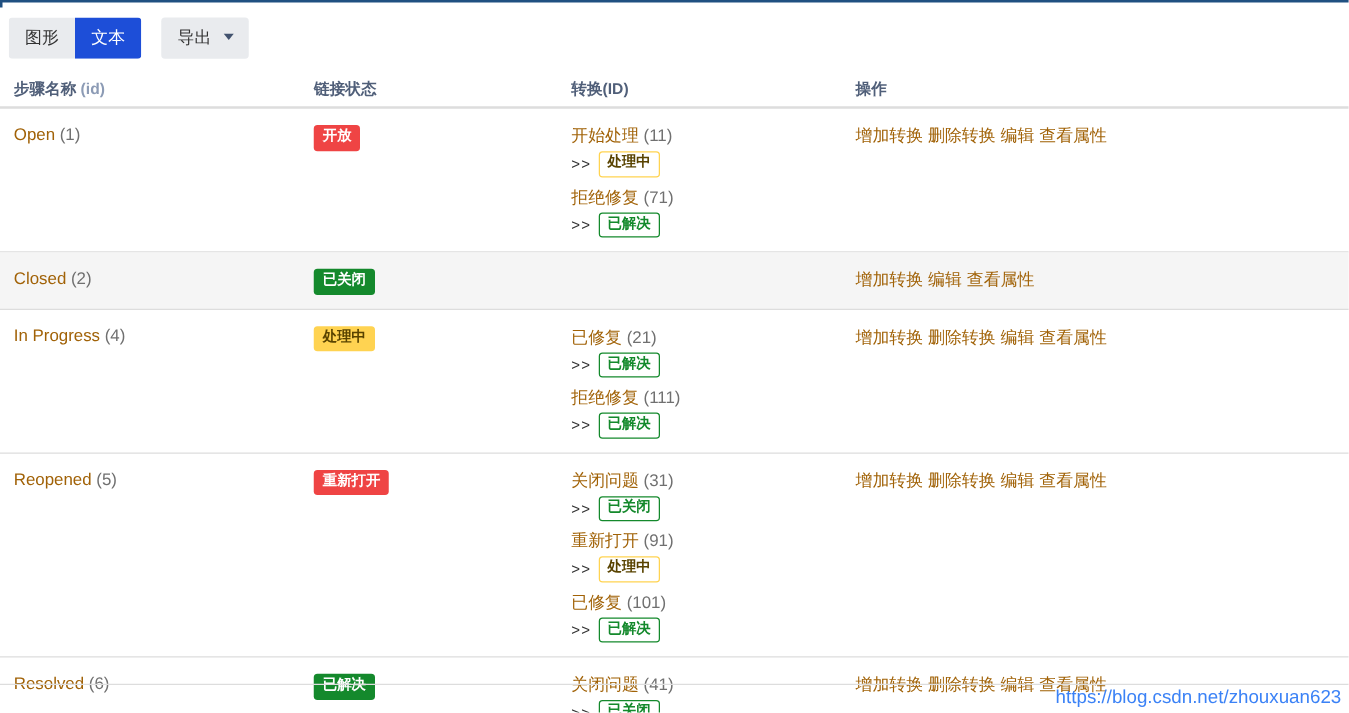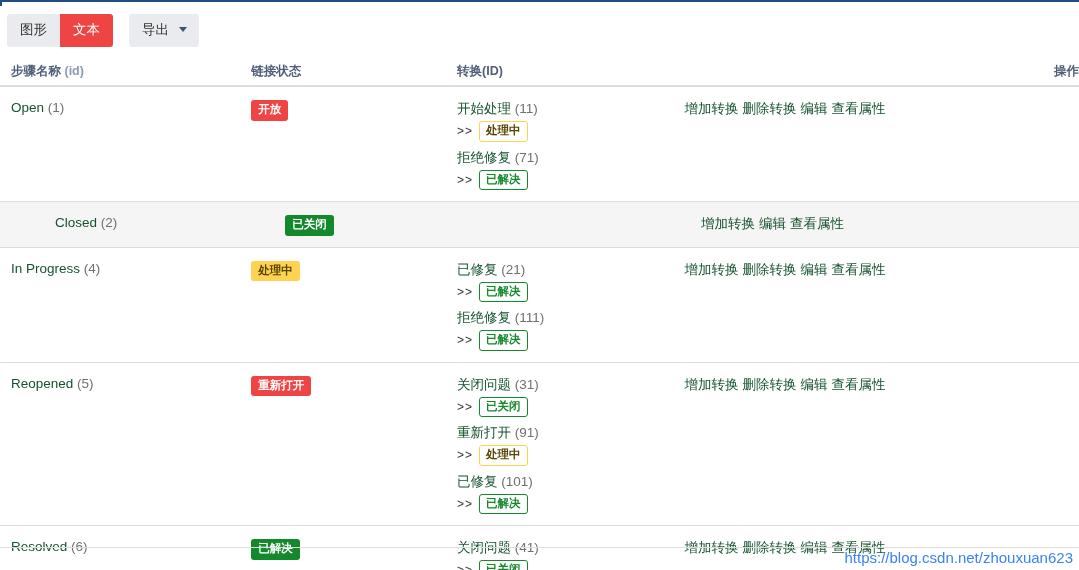--- a/index.html
+++ b/index.html
@@ -55,21 +55,21 @@
     line-height: 1;
     padding: 9px 13px 10px 13px;
     background: #e9ebee;
     color: #333333;
     border: none;
     cursor: pointer;
     white-space: nowrap;
     box-sizing: border-box;
   }
   .btn.active {
-    background: #ef4444;
+    background: #1d4ed8;
     color: #ffffff;
   }
   .btn-export {
     margin-left: 16px;
     border-radius: 3px;
     display: flex;
     align-items: center;
     gap: 10px;
     padding: 9px 12px 10px 13px;
   }
@@ -92,41 +92,41 @@
   .row {
     display: flex;
     border-bottom: 1px solid #dddddd;
     box-sizing: border-box;
   }
   .head-row {
     border-bottom: 2px solid #dddddd;
     height: 29px;
     align-items: center;
   }
-  .row.shaded { background: #f5f5f5; padding-left: 44px; }
+  .row.shaded { background: #f5f5f5; }
 
   .col-name   { width: 254px; padding-left: 11px; box-sizing: border-box; }
   .col-status { width: 196px; box-sizing: border-box; }
   .col-trans  { width: 230px; box-sizing: border-box; margin-left: 12px; }
-  .col-ops    { width: 399px; box-sizing: border-box; text-align: right; }
+  .col-ops    { width: 399px; box-sizing: border-box; }
 
   .head-row .th {
     color: #505f79;
     font-size: 12.5px;
     font-weight: bold;
   }
   .head-row .th .muted {
     color: #8c9bb5;
     font-weight: bold;
   }
 
   .body-row { padding-top: 13px; padding-bottom: 11px; }
 
   .link {
-    color: #14532d;
+    color: #a16207;
     text-decoration: none;
     font-size: 13.5px;
     cursor: pointer;
   }
   .dim { color: #707070; font-size: 13.5px; }
 
   
   .lozenge {
     display: inline-block;
     font-size: 11.5px;

